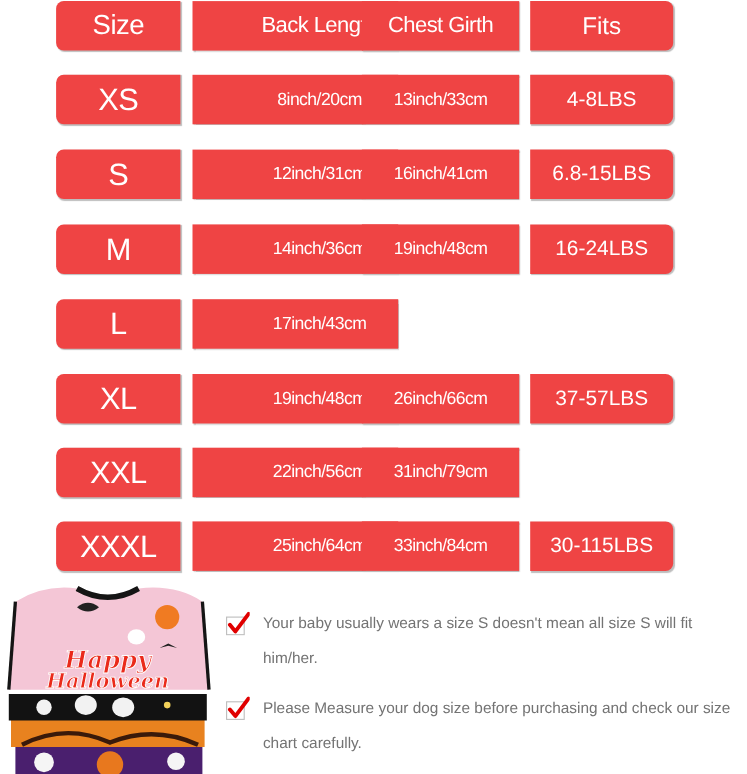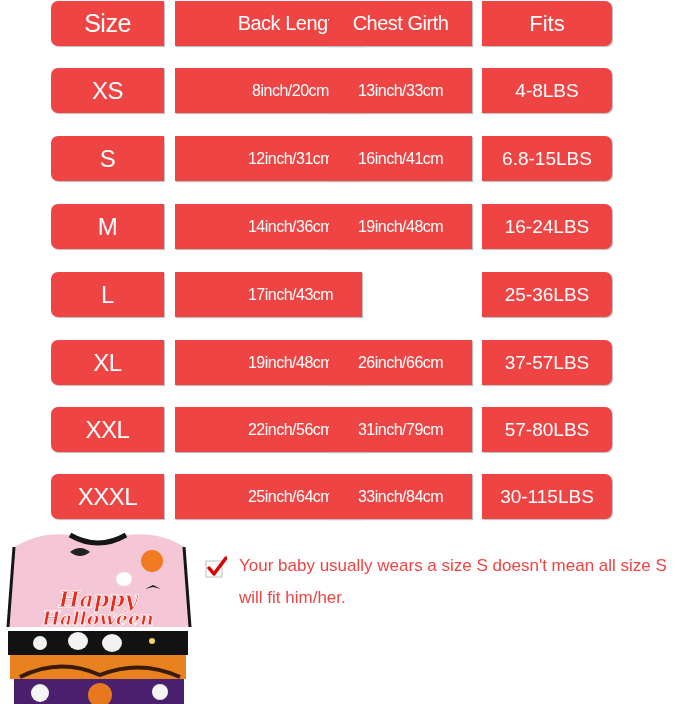--- a/index.html
+++ b/index.html
@@ -2,30 +2,30 @@
 <html><head>
   <meta charset="utf-8">
   <style>
     html, body { margin: 0; padding: 0; background: #ffffff; }
     body { width: 679px; height: 704px; position: relative; overflow: hidden; font-family: "Liberation Sans", sans-serif; }
     .grid { position: absolute; left: 0; top: 0; width: 679px; }
     .row { position: absolute; left: 0; height: 45px; width: 679px; }
     .cell { position: absolute; top: 0; height: 45px; background: #ef4444; color: #ffffff;
             display: flex; align-items: center; justify-content: center; font-weight: normal;
             box-shadow: 1px 1px 1px #bdbdbd; letter-spacing: -0.5px; }
-    .c1 { left: 51px; width: 113px; border-radius: 7px 0 0 7px; font-size: 24px; }
+    .c1 { left: 51px; width: 113px; border-radius: 7px 0 0 7px; font-size: 28px; }
     .c2 { left: 175px; width: 143px; font-size: 16px; padding-left: 44px; }
     .c3 { left: 329px; width: 143px; font-size: 16px; }
     .c4 { left: 482px; width: 130px; border-radius: 0 7px 7px 0; font-size: 19px; letter-spacing: 0; }
     .hdr .c1 { font-size: 25px; }
     .hdr .c2, .hdr .c3 { font-size: 20px; }
     .hdr .c4 { font-size: 22px; }
     .photo { position: absolute; left: 0; top: 527px; width: 196px; height: 177px; overflow: hidden; }
     .notes { position: absolute; left: 205px; top: 550px; width: 474px; }
-    .note { position: relative; padding-left: 34px; color: #ef4444; font-size: 17px; line-height: 32px; margin-bottom: 13px; }
+    .note { position: relative; padding-left: 34px; color: #737373; font-size: 14px; line-height: 32px; margin-bottom: 13px; }
     .check { position: absolute; left: 0; top: 6px; width: 22px; height: 22px; }
   </style>
 </head>
 <body>
 
 <div class="grid">
   <div class="row hdr" style="top:1px">
     <div class="cell c1">Size</div>
     <div class="cell c2">Back Length</div>
     <div class="cell c3">Chest Girth</div>
@@ -49,35 +49,33 @@
   <div class="row" style="top:204px">
     <div class="cell c1">M</div>
     <div class="cell c2">14inch/36cm</div>
     <div class="cell c3">19inch/48cm</div>
     <div class="cell c4">16-24LBS</div>
   </div>
 
   <div class="row" style="top:272px">
     <div class="cell c1">L</div>
     <div class="cell c2">17inch/43cm</div>
-    <div class="cell c4">25-36LBS</div>
   </div>
 
   <div class="row" style="top:340px">
     <div class="cell c1">XL</div>
     <div class="cell c2">19inch/48cm</div>
     <div class="cell c3">26inch/66cm</div>
     <div class="cell c4">37-57LBS</div>
   </div>
 
   <div class="row" style="top:407px">
     <div class="cell c1">XXL</div>
     <div class="cell c2">22inch/56cm</div>
     <div class="cell c3">31inch/79cm</div>
-    <div class="cell c4">57-80LBS</div>
   </div>
 
   <div class="row" style="top:474px">
     <div class="cell c1">XXXL</div>
     <div class="cell c2">25inch/64cm</div>
     <div class="cell c3">33inch/84cm</div>
     <div class="cell c4">30-115LBS</div>
   </div>
 </div>
 
@@ -112,13 +110,20 @@
 </div>
 
 <div class="notes">
   <div class="note">
     <svg class="check" viewBox="0 0 22 22">
       <rect x="1" y="5" width="16" height="16" fill="#ffffff" stroke="#bdbdbd" stroke-width="1"></rect>
       <path d="M4 12 L9 18 L21 2" stroke="#e00000" stroke-width="3.5" fill="none" stroke-linecap="round" stroke-linejoin="round"></path>
     </svg>
     <span>Your baby usually wears a size S doesn't mean all size S will fit him/her.</span>
   </div>
+  <div class="note">
+    <svg class="check" viewBox="0 0 22 22">
+      <rect x="1" y="5" width="16" height="16" fill="#ffffff" stroke="#bdbdbd" stroke-width="1"></rect>
+      <path d="M4 12 L9 18 L21 2" stroke="#e00000" stroke-width="3.5" fill="none" stroke-linecap="round" stroke-linejoin="round"></path>
+    </svg>
+    <span>Please Measure your dog size before purchasing and check our size chart carefully.</span>
+  </div>
 </div>
 
 </body></html>

